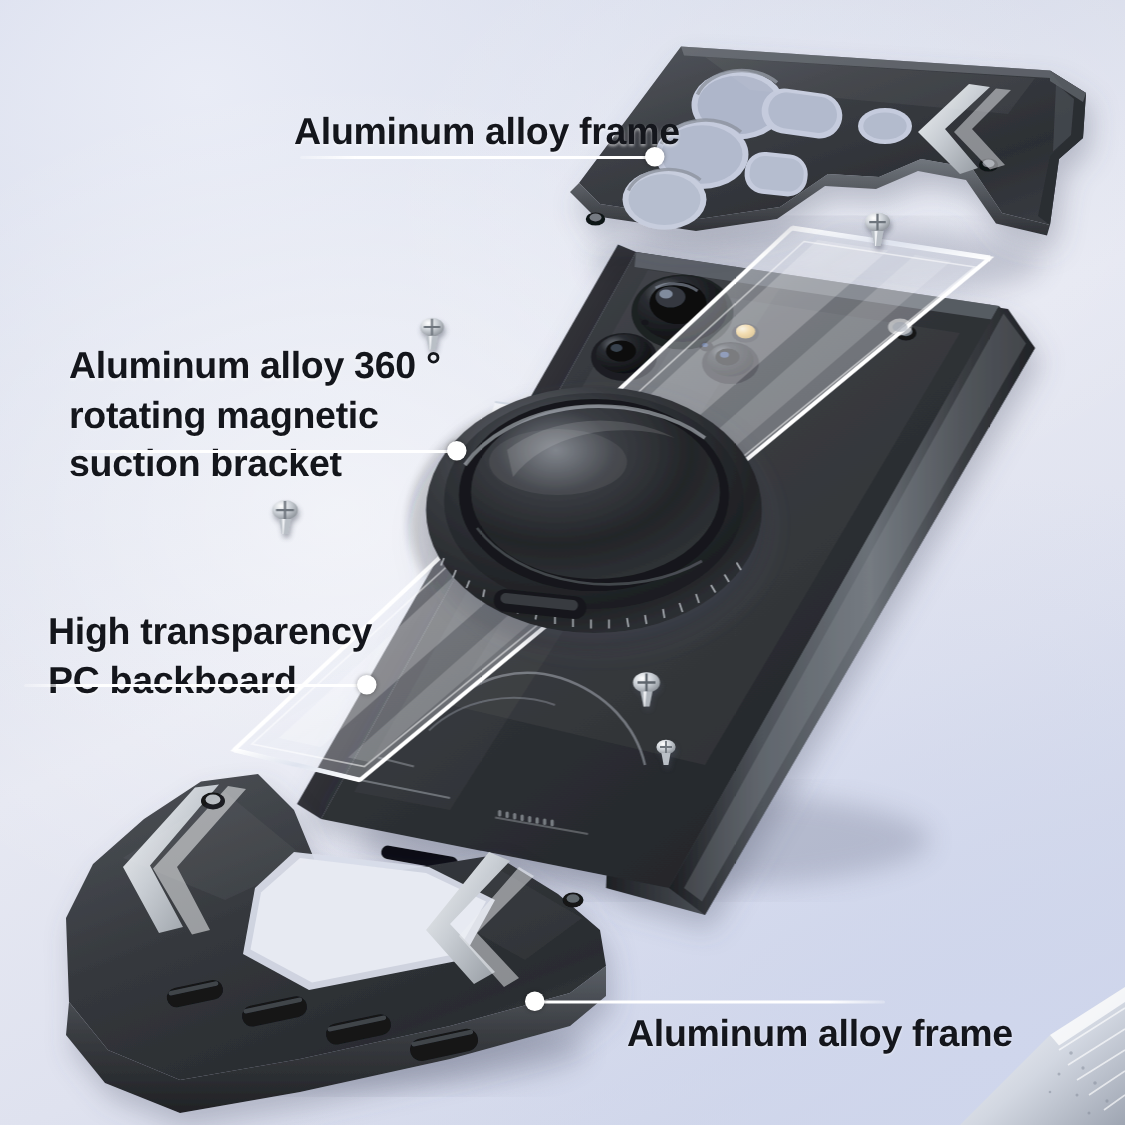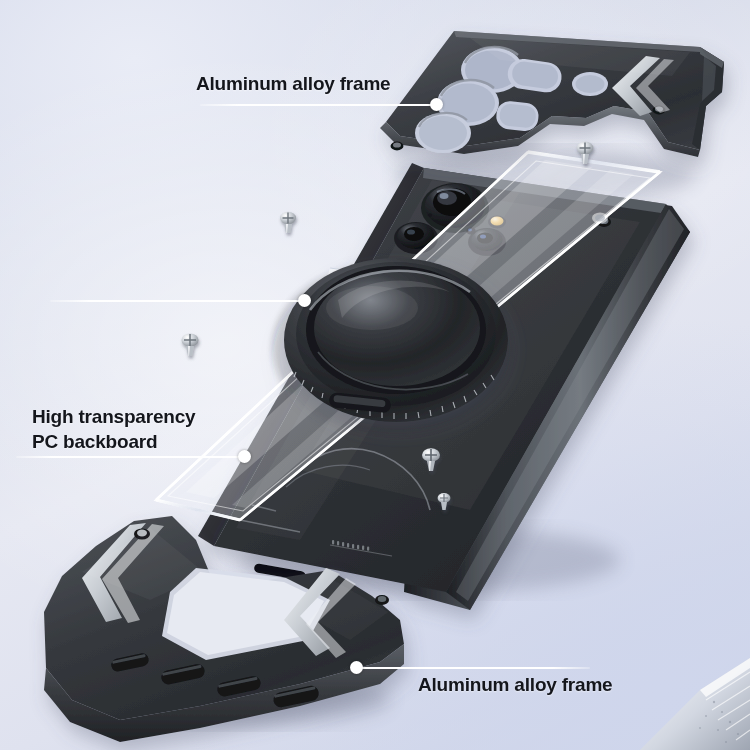--- a/index.html
+++ b/index.html
@@ -37,21 +37,21 @@
     position: absolute;
     inset: 0;
     width: 750px;
     height: 750px;
   }
 
   
   .callout {
     position: absolute;
     color: #14161c;
-    font-size: 19px;
+    font-size: 25px;
     font-weight: 700;
     line-height: 1.30;
     letter-spacing: -0.2px;
     white-space: pre-line;
     text-shadow: 0 1px 2px rgba(255,255,255,.55);
   }
   #callout-top-frame   { left: 196px; top: 72px;  }
   #callout-bracket     { left: 46px;  top: 228px; }
   #callout-backboard   { left: 32px;  top: 405px; }
   #callout-bot-frame   { left: 418px; top: 673px; }
@@ -508,20 +508,23 @@
       </g>
       <path d="M700,690 L750,658 L750,668 L706,697 Z" fill="#ffffff" opacity=".75"></path>
     </g>
 
   </svg>
 
   <div class="callout" id="callout-top-frame">Aluminum alloy frame</div>
   <div class="lead-line" id="lead-top-frame"></div>
   <div class="lead-dot" id="dot-top-frame"></div>
 
+  <div class="callout" id="callout-bracket">Aluminum alloy 360 °
+rotating magnetic
+suction bracket</div>
   <div class="lead-line" id="lead-bracket"></div>
   <div class="lead-dot" id="dot-bracket"></div>
 
   <div class="callout" id="callout-backboard">High transparency
 PC backboard</div>
   <div class="lead-line" id="lead-backboard"></div>
   <div class="lead-dot" id="dot-backboard"></div>
 
   <div class="callout" id="callout-bot-frame">Aluminum alloy frame</div>
   <div class="lead-line rtl" id="lead-bot-frame"></div>

